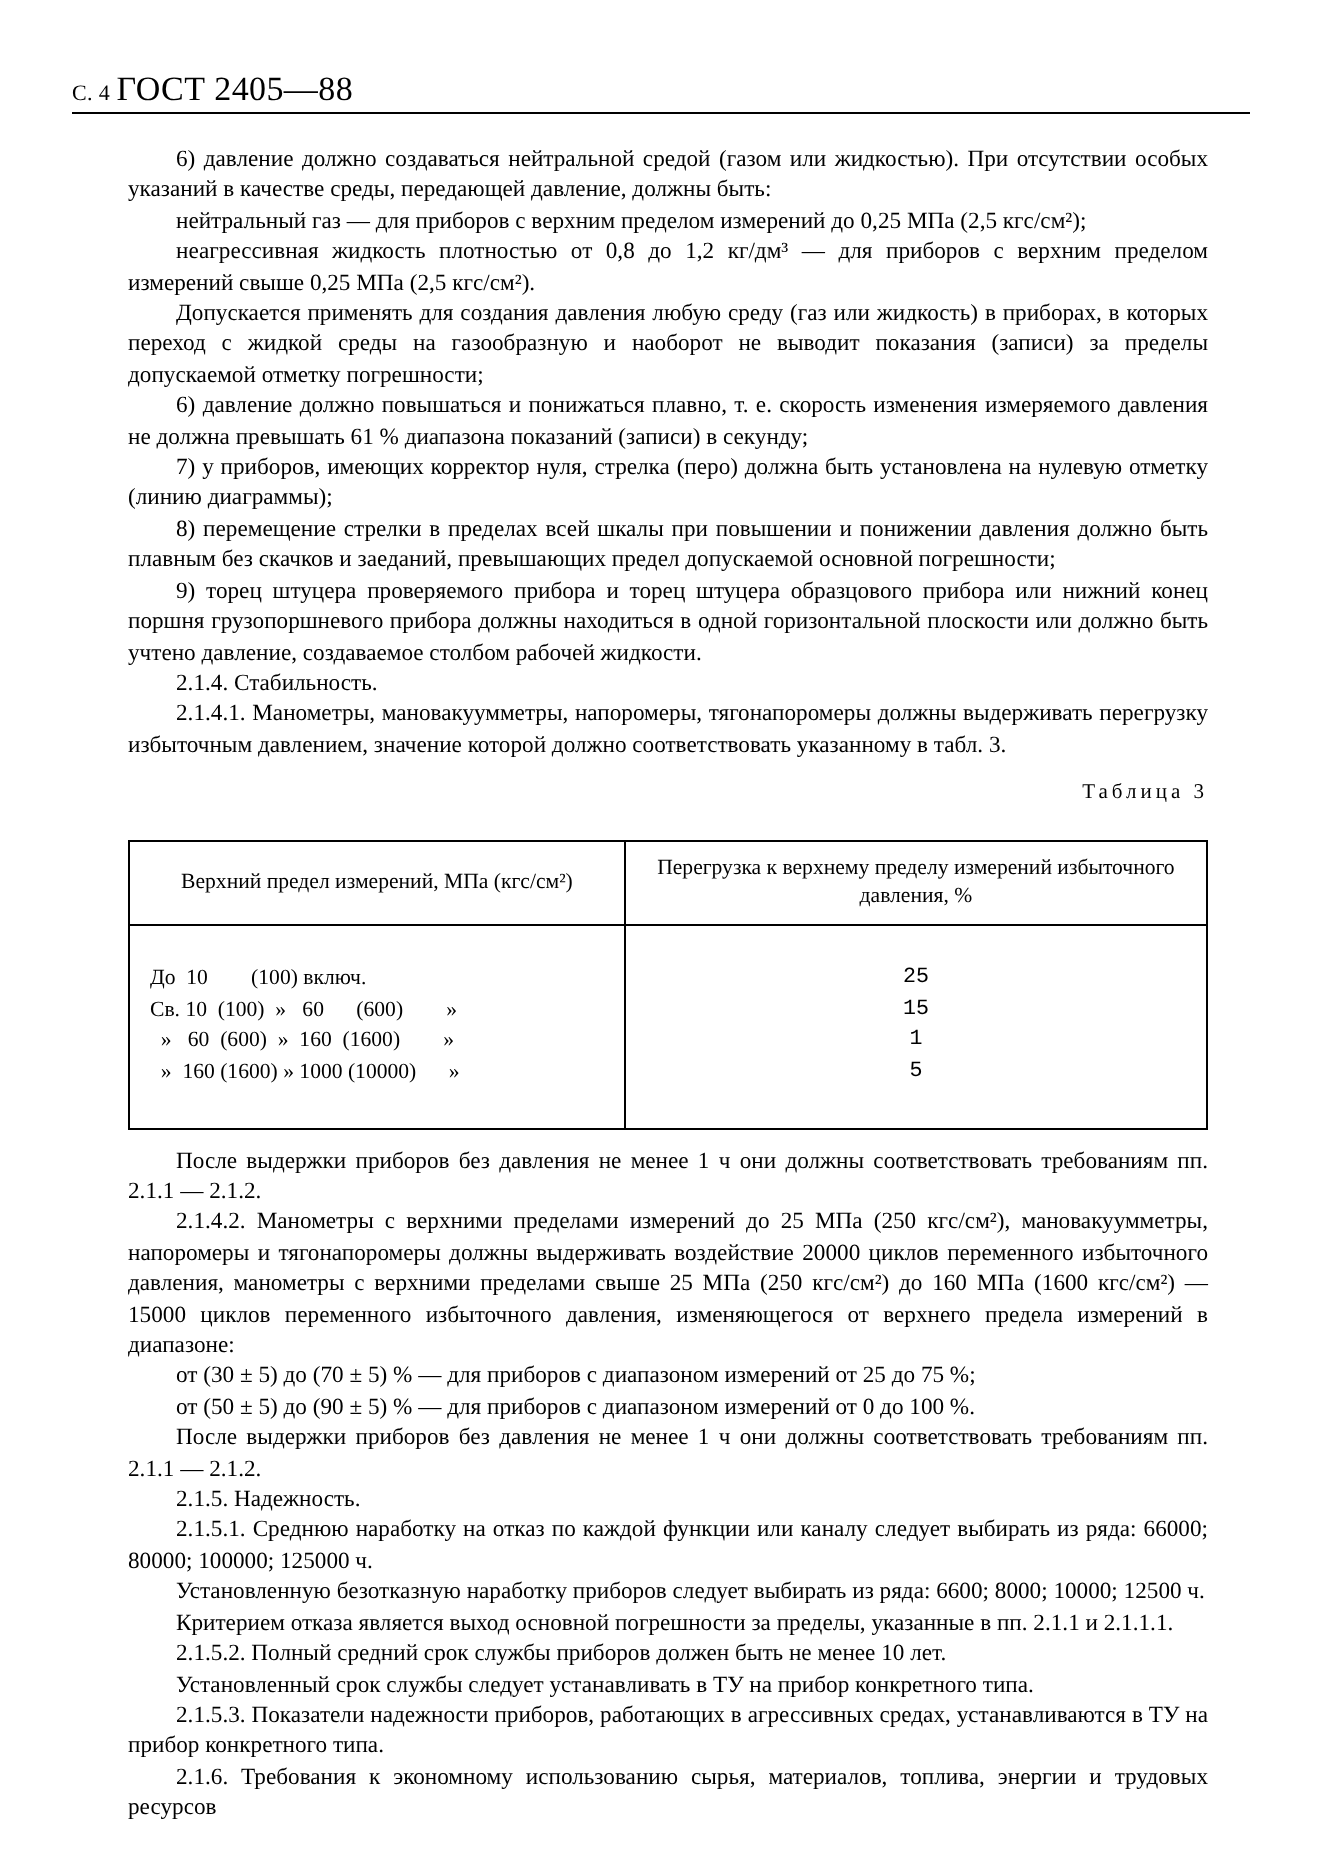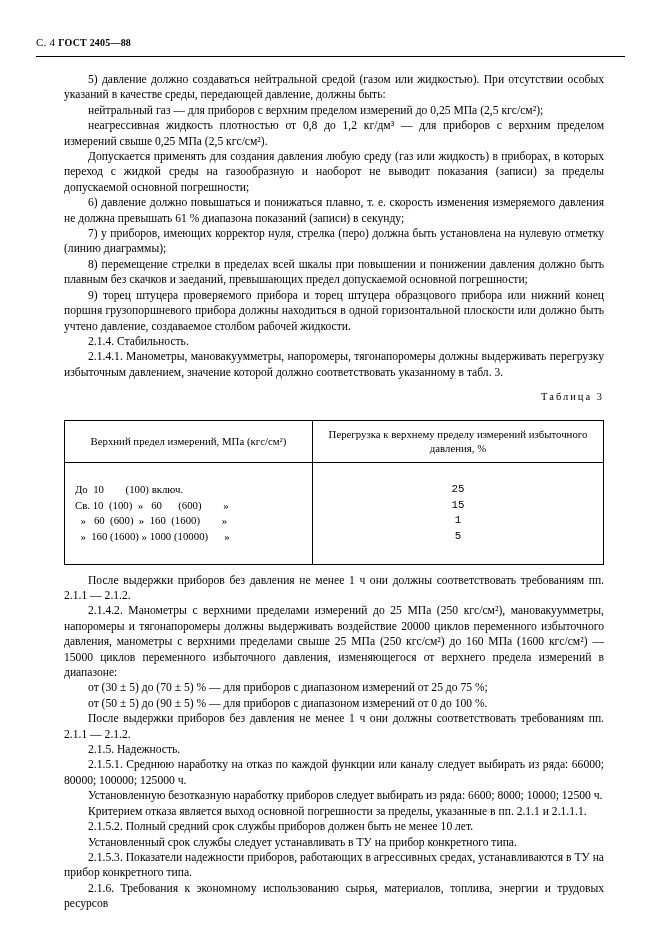--- a/index.html
+++ b/index.html
@@ -28,22 +28,22 @@
     right: 36px;
     font-size: 12.5px;
     line-height: 1.1;
   }
   .header .pageno {
     font-family: "Liberation Serif", serif;
     font-size: 11px;
     letter-spacing: 0.2px;
   }
   .header .title {
-    font-weight: bold;
-    font-size: 10px;
+    font-weight: normal;
+    font-size: 17px;
     letter-spacing: 0.2px;
   }
   .rule {
     position: absolute;
     left: 36px;
     right: 36px;
     top: 56px;
     height: 1px;
     background: #000000;
   }
@@ -110,24 +110,24 @@
 <div class="page">
 
   <div class="header">
     <span class="pageno">С. 4</span>
     <span class="title">ГОСТ 2405—88</span>
   </div>
   <div class="rule"></div>
 
   <div class="content">
 
-    <p>5)  давление должно создаваться нейтральной средой (газом или жидкостью). При отсутствии особых указаний в качестве среды, передающей давление, должны быть:</p>
+    <p>6)  давление должно создаваться нейтральной средой (газом или жидкостью). При отсутствии особых указаний в качестве среды, передающей давление, должны быть:</p>
     <p>нейтральный газ — для приборов с верхним пределом измерений до 0,25 МПа (2,5 кгс/см²);</p>
     <p>неагрессивная жидкость плотностью от 0,8 до 1,2 кг/дм³ — для приборов с верхним пределом измерений свыше 0,25 МПа (2,5 кгс/см²).</p>
-    <p>Допускается применять для создания давления любую среду (газ или жидкость) в приборах, в которых переход с жидкой среды на газообразную и наоборот не выводит показания (записи) за пределы допускаемой основной погрешности;</p>
+    <p>Допускается применять для создания давления любую среду (газ или жидкость) в приборах, в которых переход с жидкой среды на газообразную и наоборот не выводит показания (записи) за пределы допускаемой отметку погрешности;</p>
     <p>6)  давление должно повышаться и понижаться плавно, т. е. скорость изменения измеряемого давления не должна превышать 61 % диапазона показаний (записи) в секунду;</p>
     <p>7)  у приборов, имеющих корректор нуля, стрелка (перо) должна быть установлена на нулевую отметку (линию диаграммы);</p>
     <p>8)  перемещение стрелки в пределах всей шкалы при повышении и понижении давления должно быть плавным без скачков и заеданий, превышающих предел допускаемой основной погрешности;</p>
     <p>9)  торец штуцера проверяемого прибора и торец штуцера образцового прибора или нижний конец поршня грузопоршневого прибора должны находиться в одной горизонтальной плоскости или должно быть учтено давление, создаваемое столбом рабочей жидкости.</p>
     <p>2.1.4.  Стабильность.</p>
     <p>2.1.4.1.  Манометры, мановакуумметры, напоромеры, тягонапоромеры должны выдерживать перегрузку избыточным давлением, значение которой должно соответствовать указанному в табл. 3.</p>
 
     <div class="tbl-caption">Таблица 3</div>
 
     <table class="spec">

